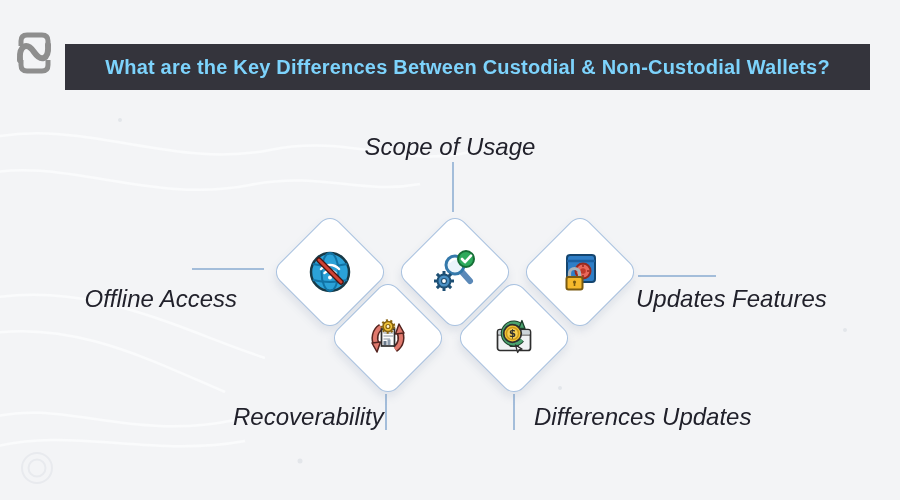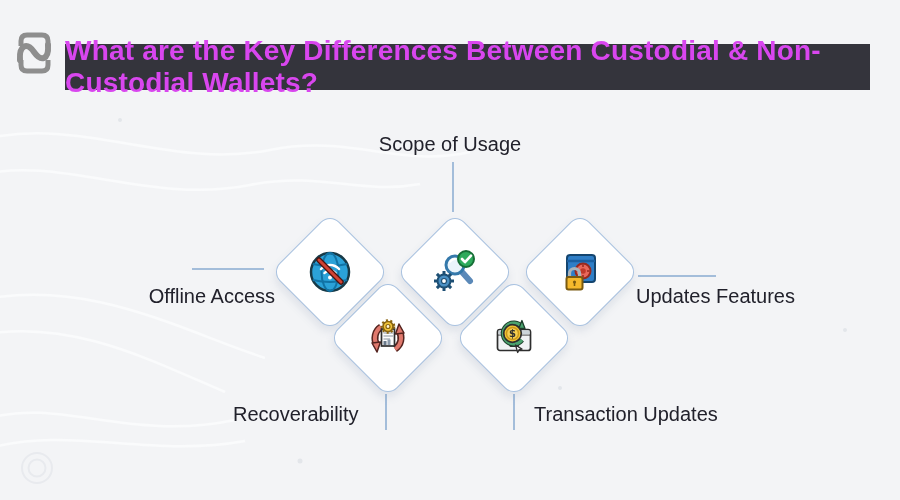--- a/index.html
+++ b/index.html
@@ -5,34 +5,34 @@
   html,body{margin:0;padding:0;}
   body{
     width:900px;height:500px;position:relative;overflow:hidden;
     background:#f3f4f6;
     font-family:"Liberation Sans", sans-serif;
   }
   .bg-decor{position:absolute;inset:0;pointer-events:none;}
   .logo{position:absolute;left:12px;top:28px;width:44px;height:50px;}
   .banner{
     position:absolute;left:65px;top:44px;width:805px;height:46px;
-    background:#34343c;color:#d946ef;
+    background:#34343c;color:#7dd3fc;
     display:flex;align-items:center;justify-content:center;
-    font-size:28px;font-weight:700;letter-spacing:0.2px;
+    font-size:20px;font-weight:700;letter-spacing:0.2px;
   }
   .node{position:absolute;width:116px;height:116px;}
   .node .shape{
     position:absolute;inset:16px;transform:rotate(45deg);
     background:#ffffff;border:1.6px solid #a9c2e0;border-radius:13px;
     box-shadow:3px 4px 8px rgba(110,130,160,0.16);
   }
   .node .icon{position:absolute;inset:0;display:flex;align-items:center;justify-content:center;}
   .node .icon svg{width:48px;height:48px;}
   .node-label{
-    position:absolute;color:#21212b;font-size:20px;white-space:nowrap;
+    position:absolute;color:#21212b;font-size:24px;white-space:nowrap;font-style:italic;
   }
   .connector{position:absolute;background:#a3bdda;}
   .conn-v{width:1.5px;}
   .conn-h{height:1.5px;}
 </style>
 </head>
 <body>
 
 <svg class="bg-decor" viewBox="0 0 900 500">
   <g fill="none" stroke="#fbfcfd" stroke-width="2.5" opacity="0.9">
@@ -177,16 +177,16 @@
       <path d="M28.8 14.5 L35 14.5 L31.9 6.5 Z" fill="#4aa36e" stroke="#1e3f2c" stroke-width="1.3" stroke-linejoin="round"></path>
       <circle cx="22.5" cy="19.5" r="8.8" fill="#f1c232" stroke="#2e2e2e" stroke-width="1.7"></circle>
       <circle cx="22.5" cy="19.5" r="6" fill="#f6cf4f" stroke="#c9971c" stroke-width="1.5"></circle>
       <text x="22.5" y="23" text-anchor="middle" font-size="10" font-weight="bold" fill="#2e2e2e" font-family="DejaVu Sans, sans-serif">$</text>
       <path d="M25.5 31 l2.2 7.5 1.3 -2.8 3 -0.6 Z" fill="#ffffff" stroke="#2e2e2e" stroke-width="1.3" stroke-linejoin="round"></path>
     </svg>
   </div>
 </div>
 
 <div class="node-label" style="left:450px;top:133px;transform:translateX(-50%);">Scope of Usage</div>
-<div class="node-label" style="right:625px;top:285px;text-align:right;">Offline Access</div>
+<div class="node-label" style="right:663px;top:285px;text-align:right;">Offline Access</div>
 <div class="node-label" style="left:636px;top:285px;">Updates Features</div>
 <div class="node-label" style="left:222px;top:403px;margin-left:11px;">Recoverability</div>
-<div class="node-label" style="left:534px;top:403px;">Transaction Updates</div>
+<div class="node-label" style="left:534px;top:403px;">Differences Updates</div>
 
 </body></html>

